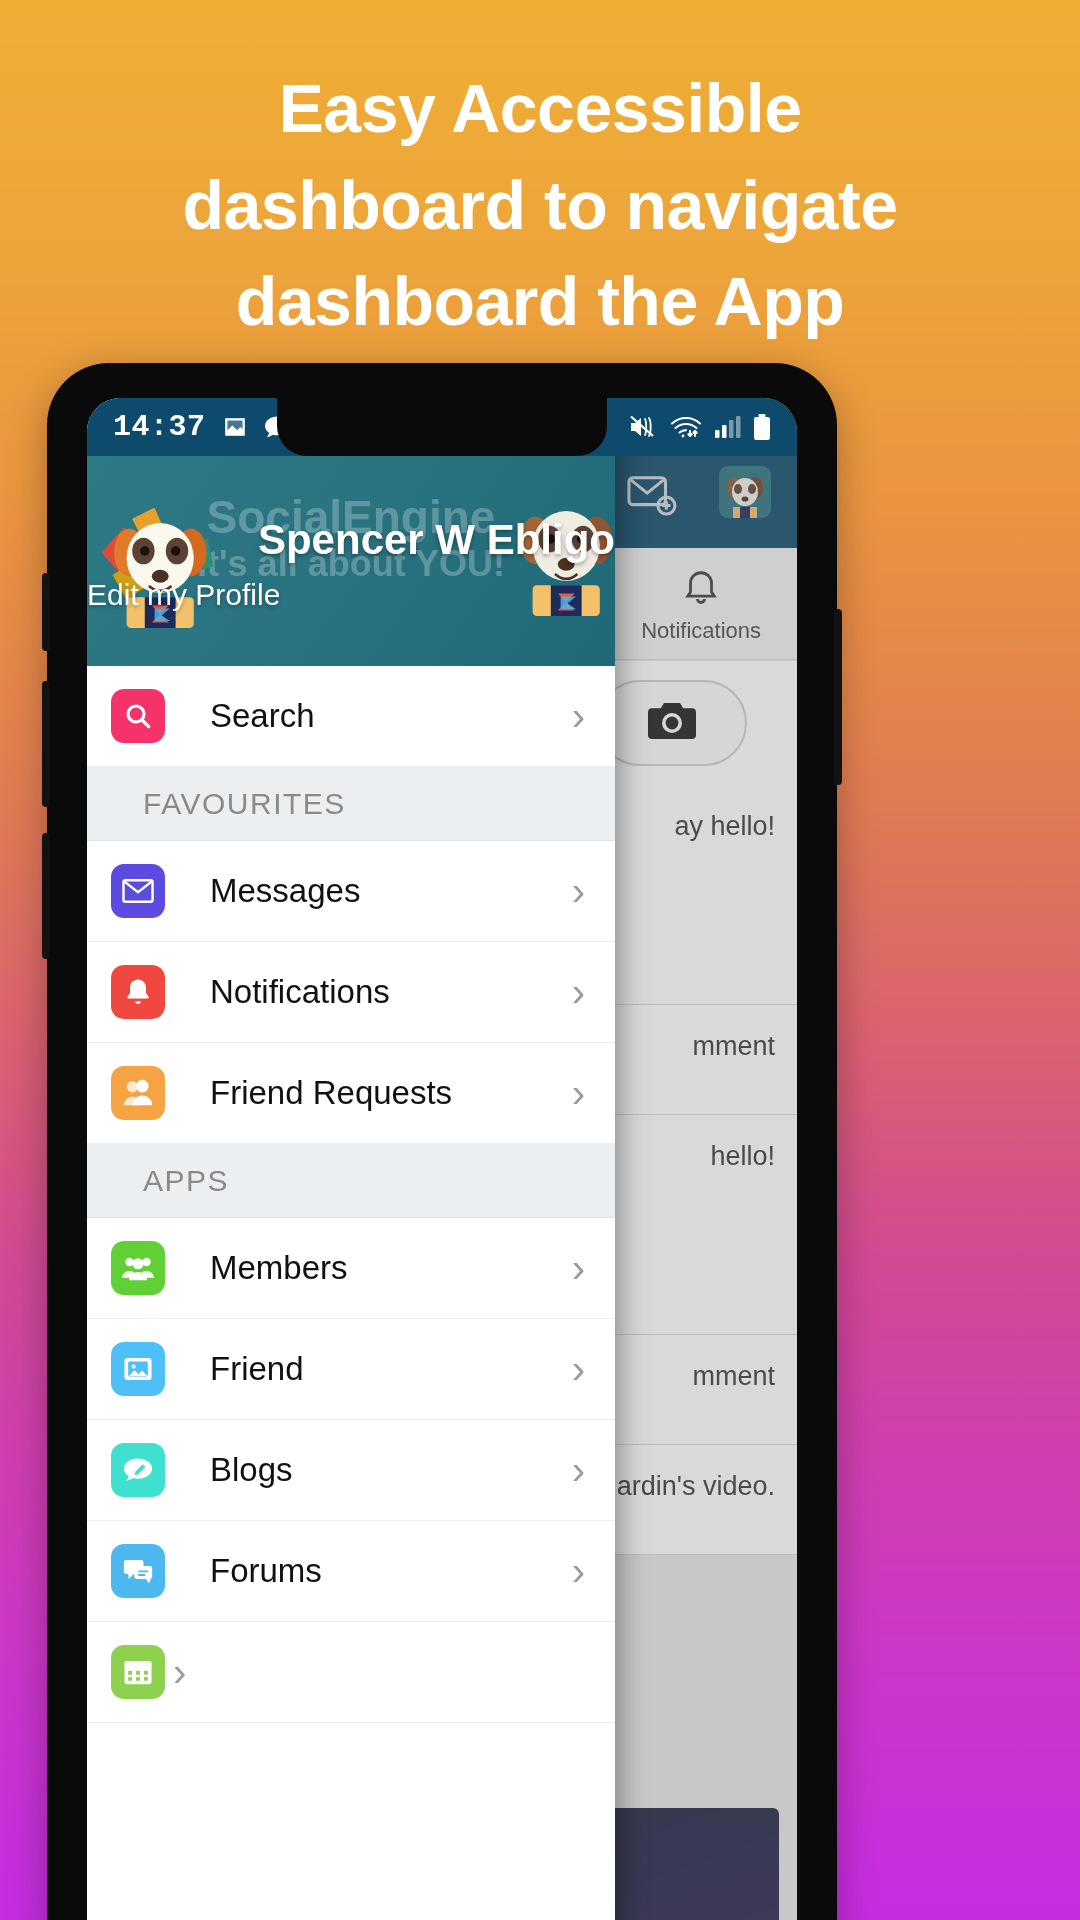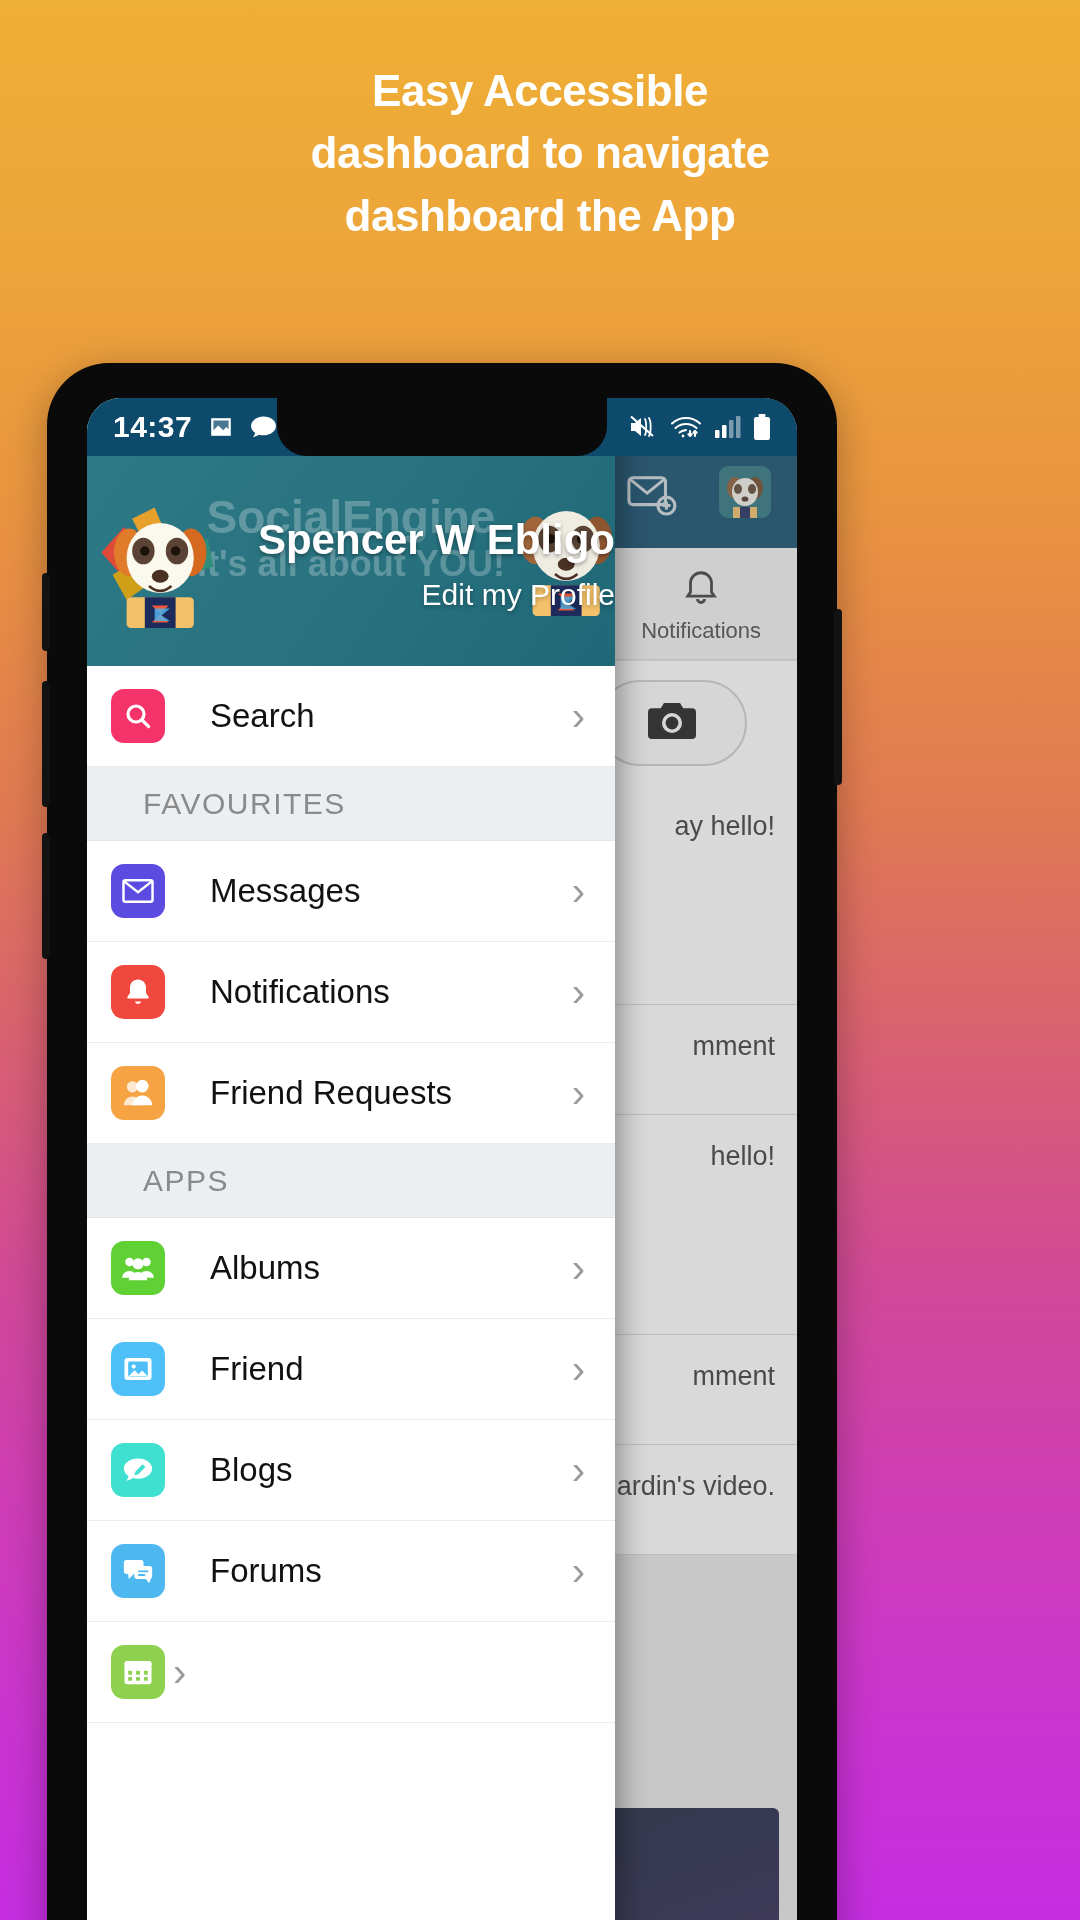--- a/index.html
+++ b/index.html
@@ -20,21 +20,21 @@
     position:relative;
   }
 
   
   .headline {
     position:absolute;
     top:60px; left:0; right:0;
     text-align:center;
     color:#ffffff;
     font-weight:bold;
-    font-size:44px;
+    font-size:68px;
     line-height:1.42;
     letter-spacing:-0.5px;
     padding:0 90px;
   }
   .headline div { white-space:nowrap; }
 
   
   .phone {
     position:absolute;
     left:47px; top:363px;
@@ -71,21 +71,21 @@
 
   
   .statusbar {
     position:absolute; top:0; left:0; right:0; height:58px;
     background:#0d4a6b;
     display:flex; align-items:center; justify-content:space-between;
     padding:0 26px;
     color:#ffffff;
     z-index:30;
   }
-  .sb-left { display:flex; align-items:center; gap:16px; }
+  .sb-left { display:flex; align-items:center; gap:16px;font-family:Liberation Mono, monospace; }
   .sb-time { font-size:30px; font-weight:600; letter-spacing:0.5px; }
   .sb-right { display:flex; align-items:center; gap:11px; }
   .sb-icon { display:flex; align-items:center; }
 
   
   .bg-content {
     position:absolute; inset:0;
     background:#e8e8e8;
     z-index:5;
   }
@@ -156,21 +156,21 @@
   .dog-left { left:6px; top:90px; }
   .dog-right { right:-24px; top:78px; }
   .profile-name {
     position:absolute; left:0; right:0; top:118px;
     text-align:right; color:#ffffff;
     font-size:42px; font-weight:bold;
     text-shadow:0 2px 4px rgba(0,0,0,0.35);
   }
   .profile-edit {
     position:absolute; left:0; right:0; top:180px;
-    text-align:right; color:#ffffff; font-size:30px;
+    text-align:left; color:#ffffff; font-size:30px;
     text-shadow:0 2px 4px rgba(0,0,0,0.30);
   }
 
   .menu-row {
     display:flex; align-items:center;
     height:101px;
     padding:0 24px 0 24px;
     border-bottom:1px solid #ececec;
     background:#ffffff;
     gap:8px;
@@ -444,21 +444,21 @@
         <span class="menu-icon" style="background:#5fd134">
           <svg width="34" height="30" viewBox="0 0 28 24" fill="#ffffff">
             <circle cx="7" cy="7" r="3.5"></circle>
               <circle cx="21" cy="7" r="3.5"></circle>
             <circle cx="14" cy="8.5" r="4.6"></circle>
             <path d="M1 20c0-3.2 2.5-5.6 6-5.6S13 16.8 13 20H1z"></path>
             <path d="M15 20c0-3.2 2.5-5.6 6-5.6S27 16.8 27 20H15z"></path>
             <path d="M6.5 22c0-3.8 3.3-6.8 7.5-6.8s7.5 3 7.5 6.8h-15z"></path>
           </svg>
         </span>
-        <span class="menu-label">Albums</span>
+        <span class="menu-label">Members</span>
         <span class="chev">›</span>
       </div>
 
       <div class="menu-row">
         <span class="menu-icon" style="background:#4fc0f7">
           <svg width="32" height="30" viewBox="0 0 26 24" fill="none">
             <rect x="2" y="3" width="22" height="18" rx="2.4" fill="#ffffff"></rect>
             <rect x="5" y="6" width="16" height="12" rx="1.2" fill="#4fc0f7"></rect>
             <circle cx="9.5" cy="10" r="1.7" fill="#ffffff"></circle>
             <path d="M5.6 17.6l4.6-4.6 3.2 3.2 3-3 4.2 4.4H5.6z" fill="#ffffff"></path>

